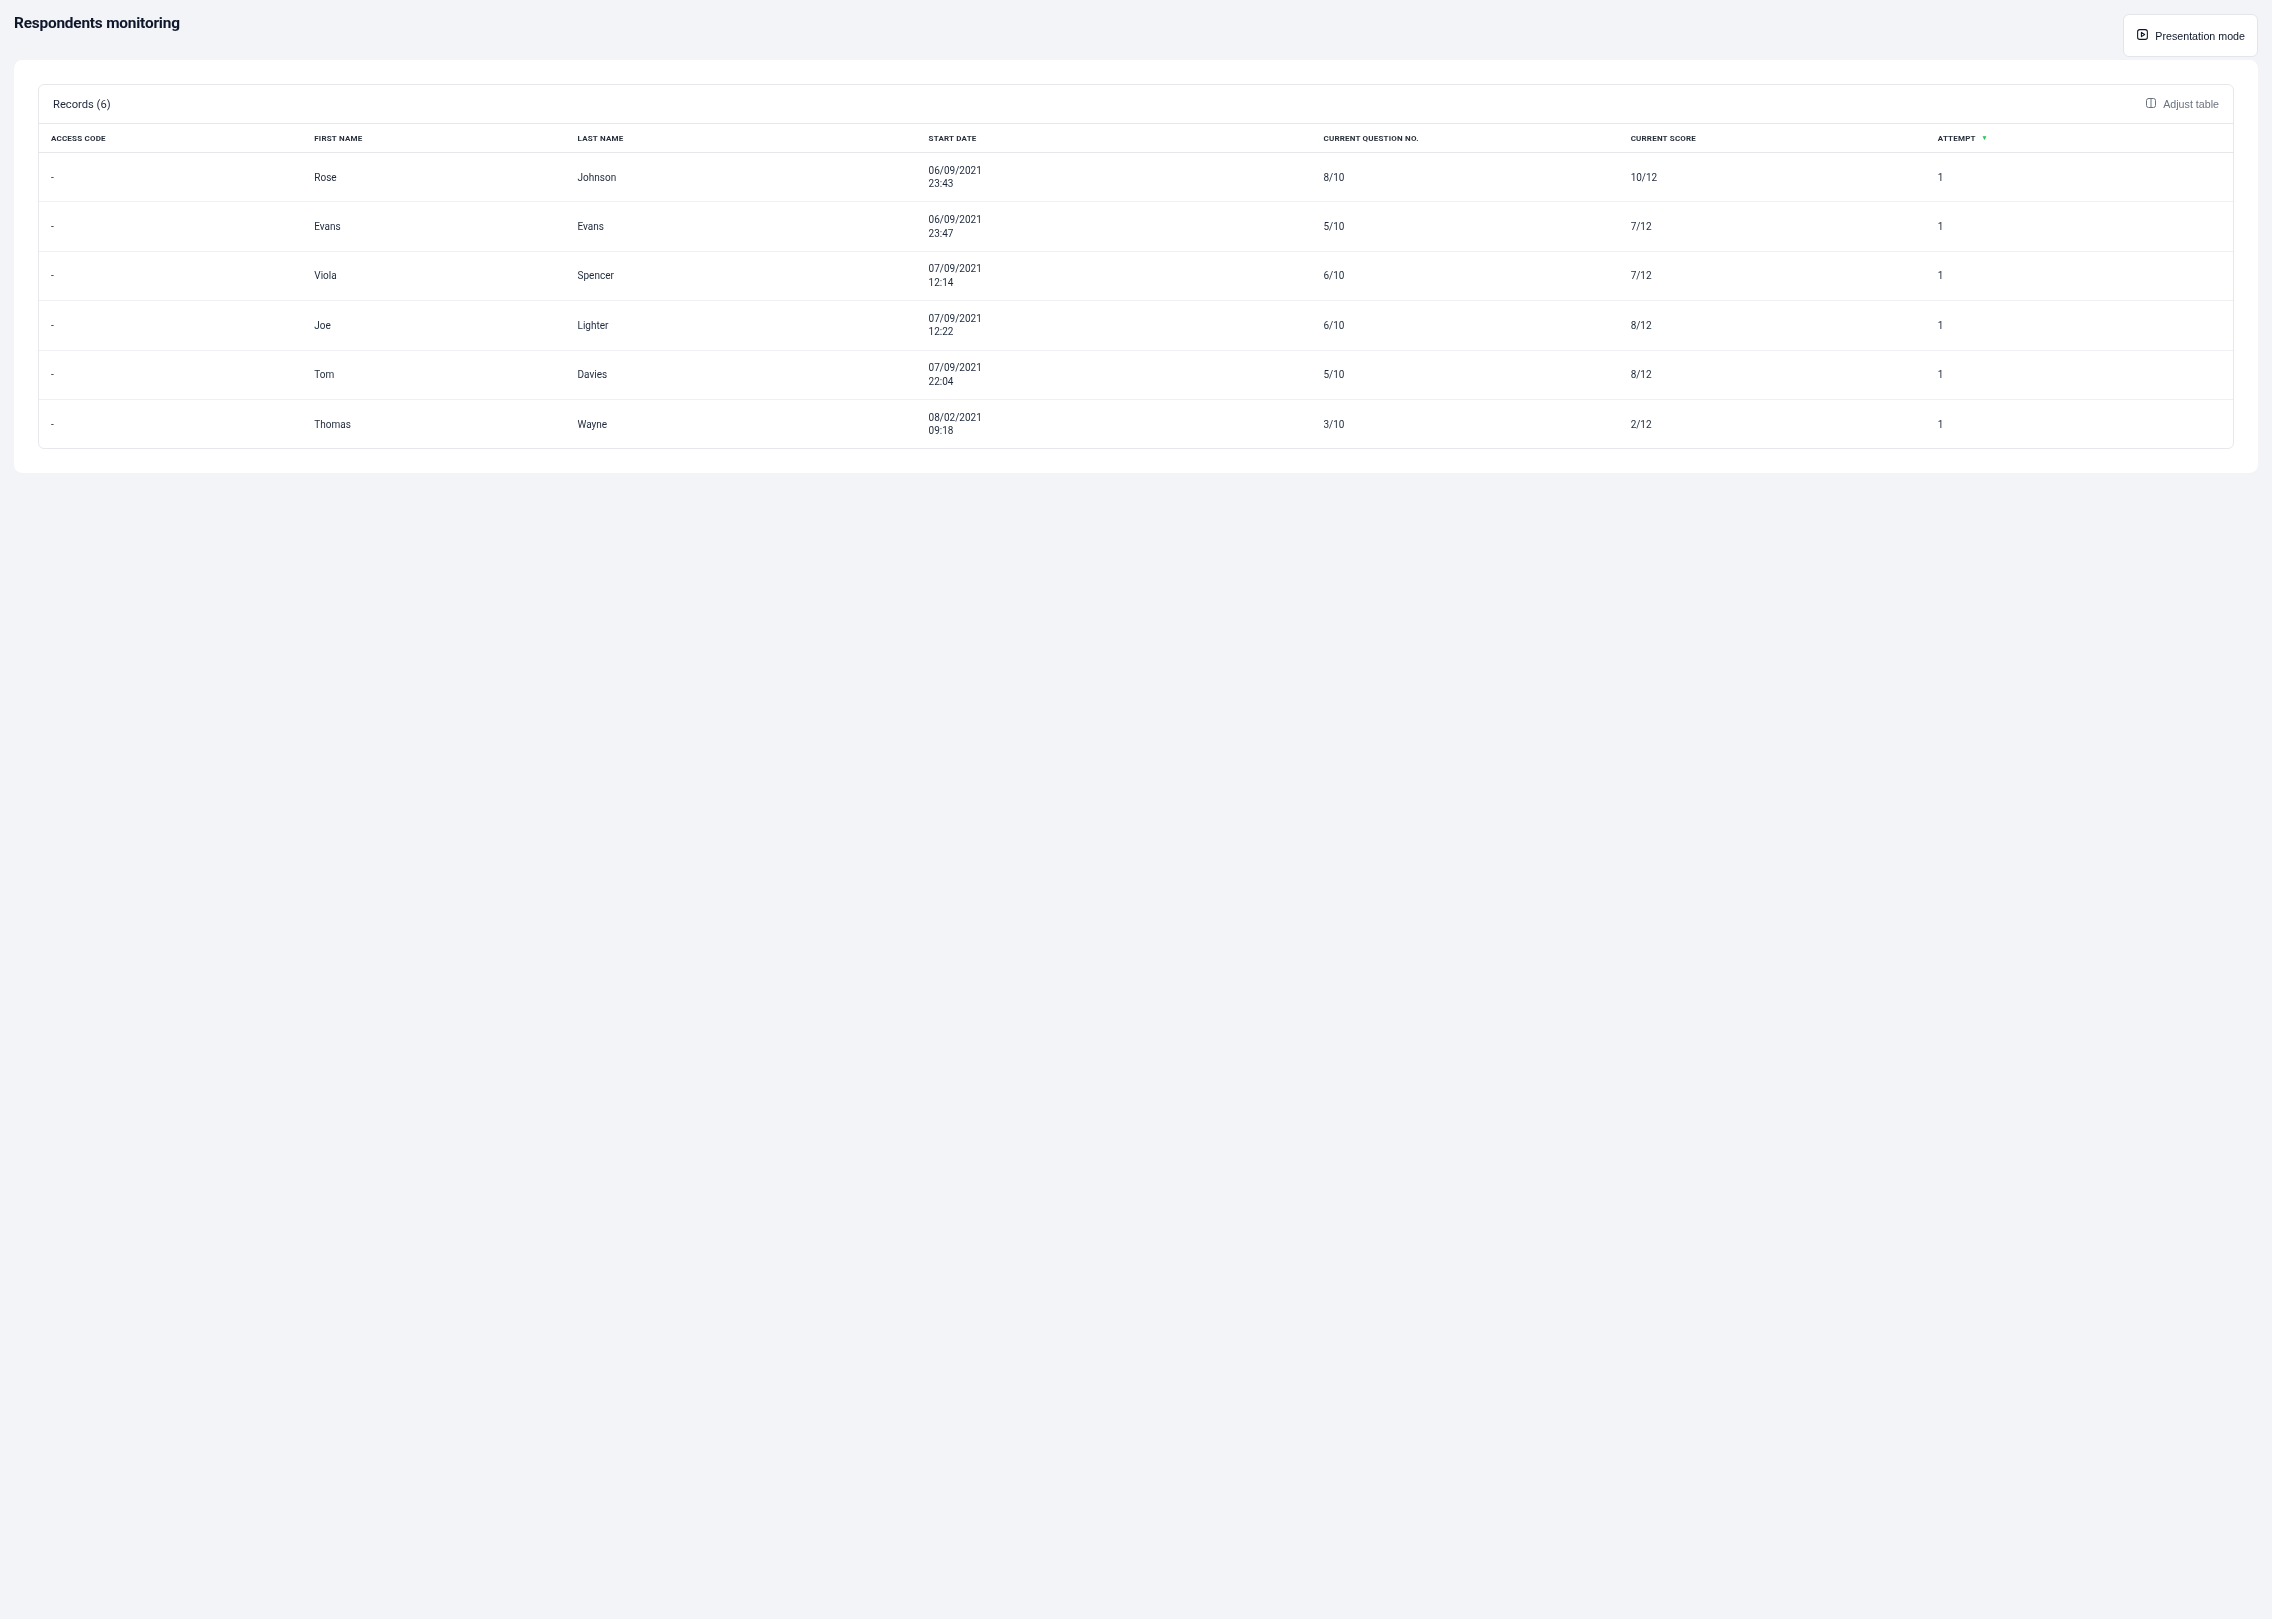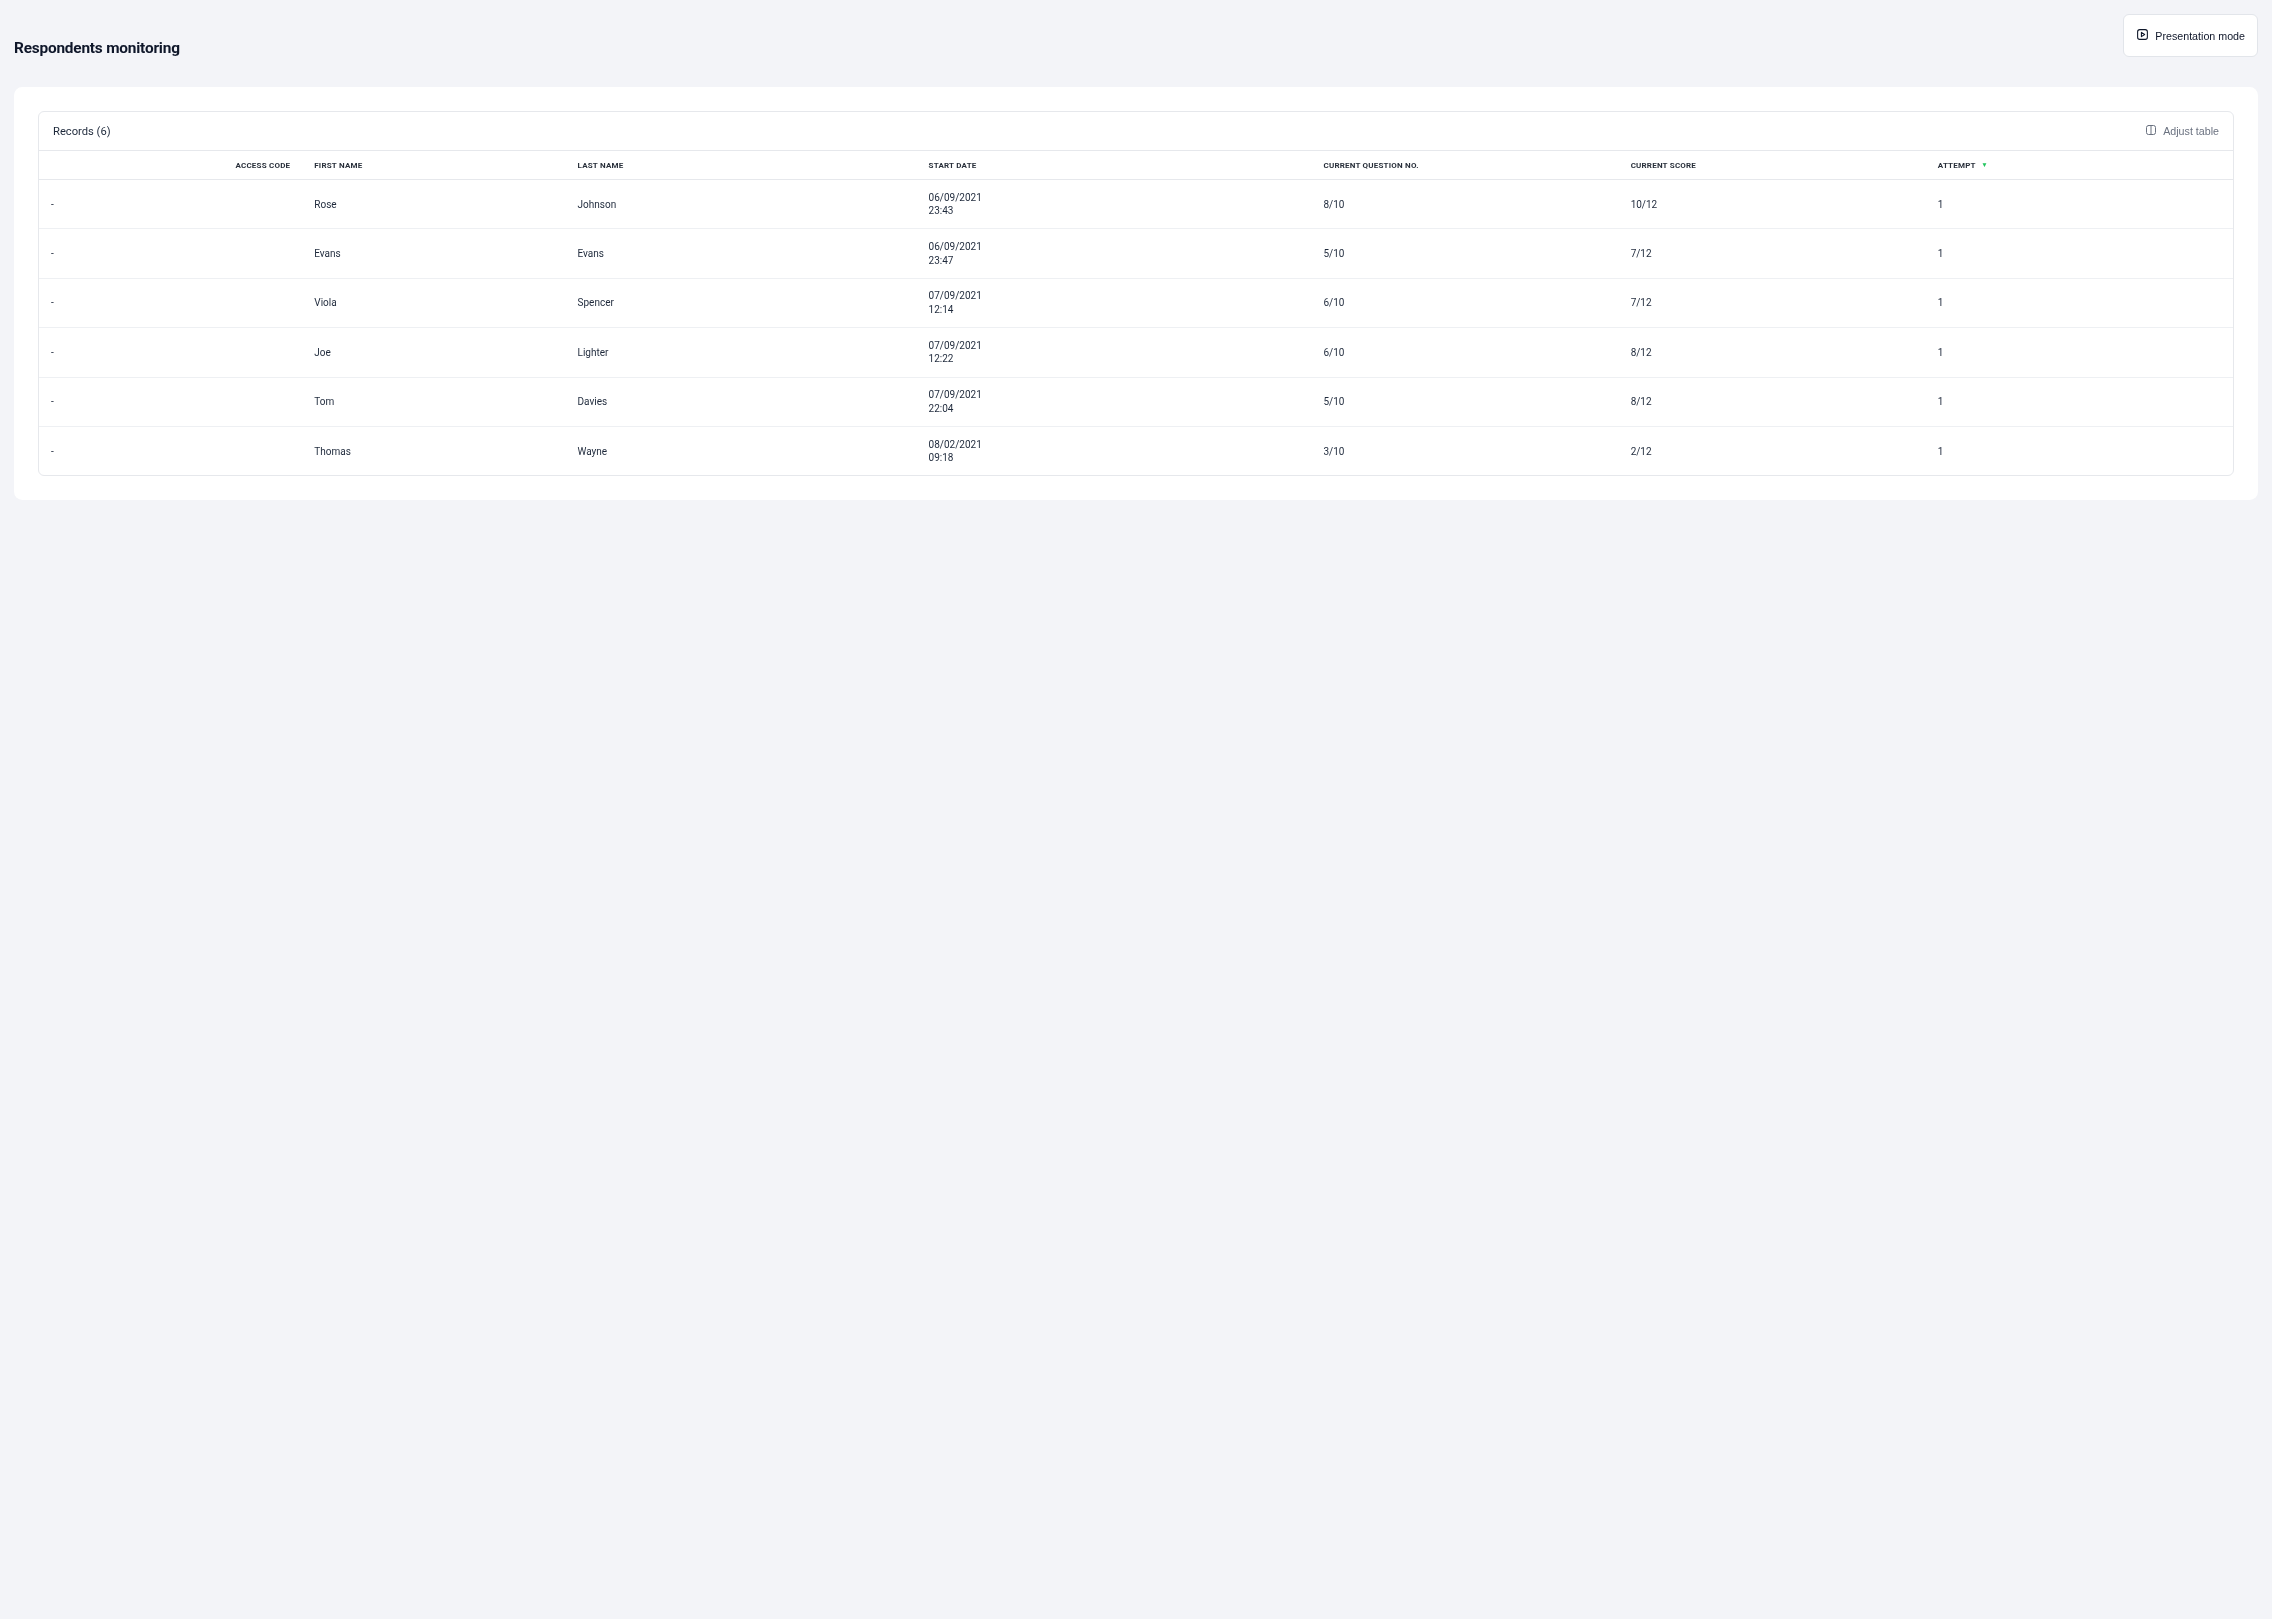--- a/index.html
+++ b/index.html
@@ -8,23 +8,23 @@
     background: #f3f4f8;
     color: #0f172a;
     font-size: 9.5px;
     -webkit-font-smoothing: antialiased;
   }
   .page {
     padding: 14px;
   }
   .page-header {
     display: flex;
-    align-items: flex-end;
+    align-items: flex-start;
     justify-content: space-between;
-    margin-bottom: 30px;
+    margin-bottom: 3px;
   }
   .page-title {
     font-size: 15.4px;
     font-weight: 700;
     letter-spacing: -0.2px;
     color: #0f172a;
   }
   .btn-presentation {
     display: inline-flex;
     align-items: center;
@@ -139,21 +139,21 @@
   }
   tbody td {
     padding: 10.7px 12px;
     font-size: 10px;
     color: #1e293b;
     border-bottom: 0.6px solid #eef0f3;
     vertical-align: middle;
   }
   tbody tr:last-child td { border-bottom: none; }
   td.start-date { white-space: pre-line; line-height: 1.35; }
-  .col-access { width: 12%; text-align: right; }
+  .col-access { width: 12%; }
   .col-first  { width: 12%; }
   .col-last   { width: 16%; }
   .col-start  { width: 18%; }
   .col-q      { width: 14%; }
   .col-score  { width: 14%; }
   .col-att    { width: 14%; }
 </style>
 </head>
 <body>
 

